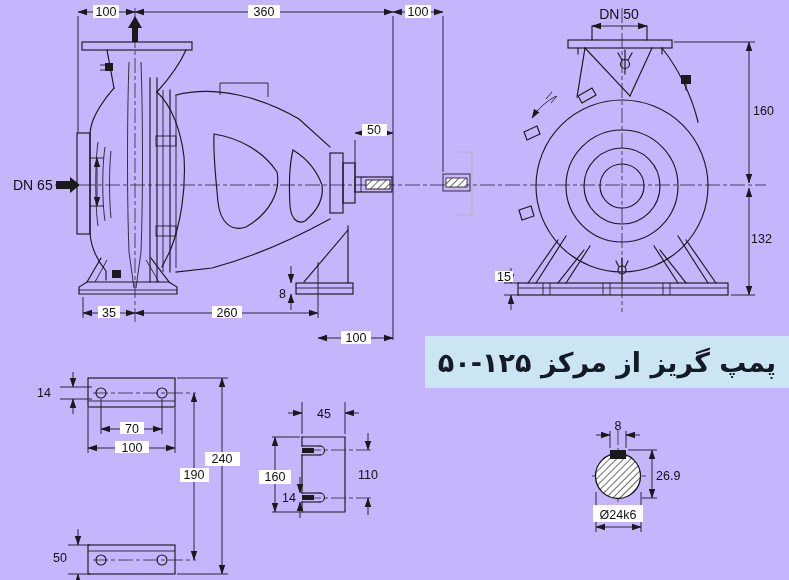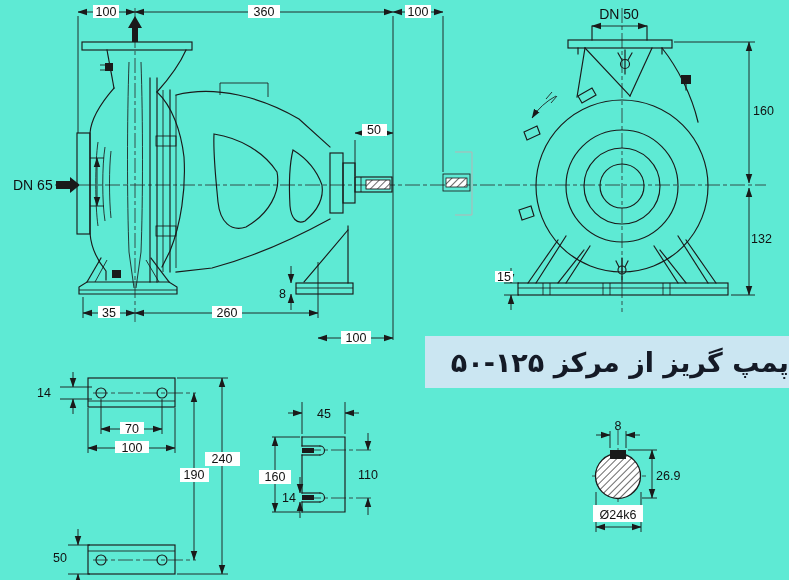--- a/index.html
+++ b/index.html
@@ -1,29 +1,29 @@
 <!DOCTYPE html>
 <html><head>
 <meta charset="utf-8">
 <style>
   html,body{margin:0;padding:0;background:#ffffff;}
-  #stage{position:relative;width:789px;height:580px;background:#5eead4;overflow:hidden;
+  #stage{position:relative;width:789px;height:580px;background:#c4b5fd;overflow:hidden;
          font-family:"Liberation Sans",sans-serif;}
   svg{position:absolute;left:0;top:0;}
   .k{stroke:#1a1a1a;stroke-width:1.15;fill:none;stroke-linecap:square;}
   .thin{stroke:#1a1a1a;stroke-width:0.85;fill:none;}
   .cl{stroke:#2a2a2a;stroke-width:0.8;fill:none;stroke-dasharray:15 3 4 3;}
   .dim{stroke:#1a1a1a;stroke-width:0.9;fill:none;}
   .gray{stroke:#b5b5b5;stroke-width:1;fill:none;}
   .fill{fill:#1a1a1a;stroke:none;}
   .wbg{fill:#ffffff;stroke:none;}
   text.d{font:12.5px "Liberation Sans",sans-serif;fill:#111111;}
   text.dn{font:14px "Liberation Sans",sans-serif;fill:#111111;}
   #title-block{position:absolute;left:425px;top:336px;width:364px;height:52px;
-      background:#cbe6f2;color:#141a26;display:flex;align-items:center;justify-content:flex-start;
+      background:#cbe6f2;color:#141a26;display:flex;align-items:center;justify-content:center;
       direction:rtl;font-family:"DejaVu Sans",sans-serif;font-weight:bold;font-size:27px;}
 </style>
 </head>
 <body>
 
 <div id="stage">
 
 <svg width="789" height="580" viewBox="0 0 789 580">
   <defs>
     <marker id="ar" viewBox="0 0 10 10" refX="9.5" refY="5" markerWidth="11" markerHeight="11" orient="auto-start-reverse">

